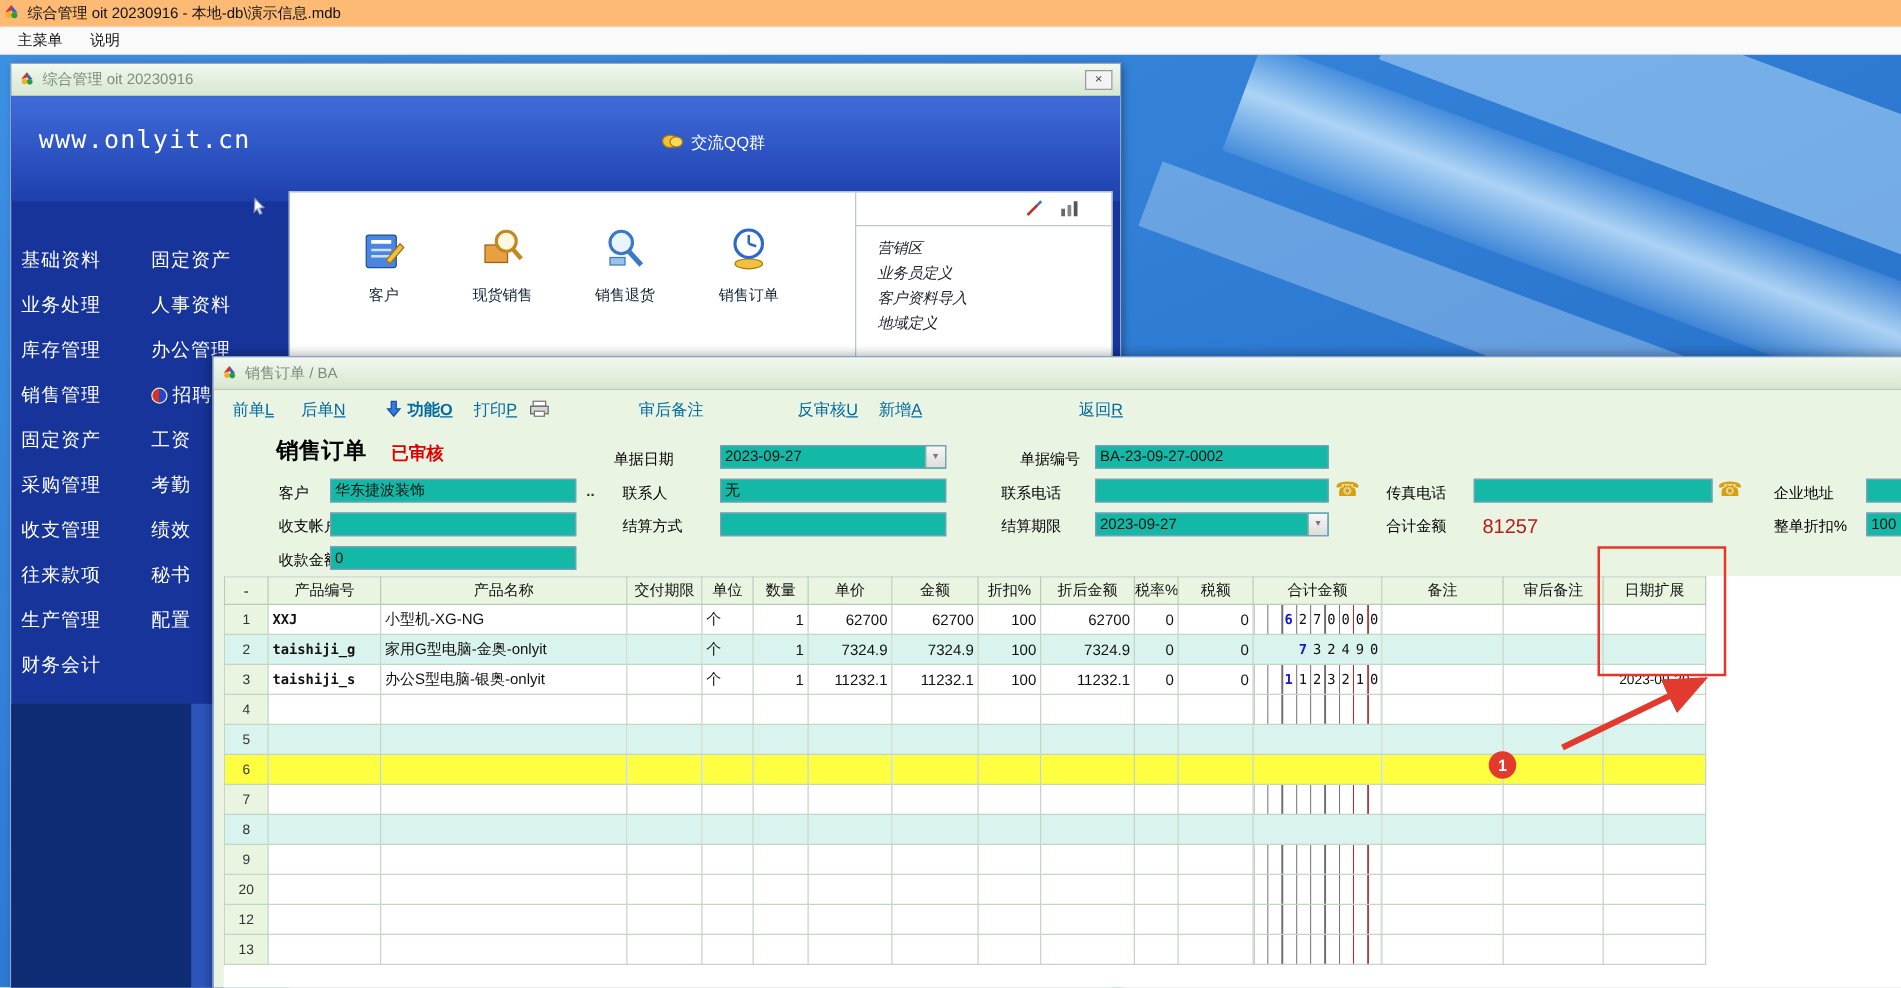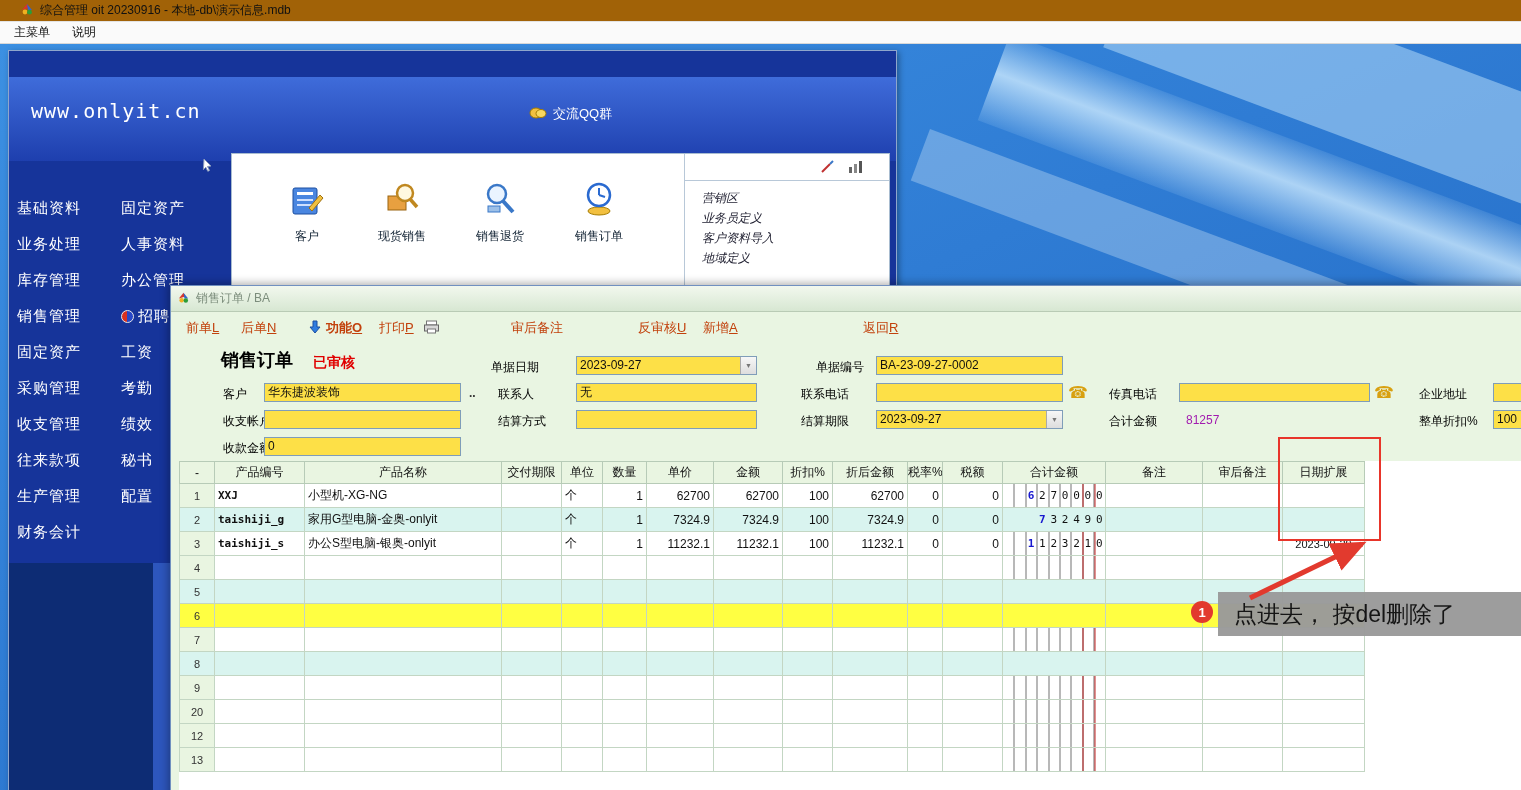--- a/index.html
+++ b/index.html
@@ -1,20 +1,20 @@
 <!DOCTYPE html>
 <html><head>
 <meta charset="utf-8">
 <style>
   * { margin:0; padding:0; box-sizing:border-box; }
   body { font-family:"Liberation Sans","DejaVu Sans",sans-serif; }
   .screen { position:relative; width:1521px; height:790px; overflow:hidden; background:#fff; font-size:12px; color:#111; }
 
   
-  .os-titlebar { position:absolute; left:0; top:0; width:100%; height:22px; background:#a16207; border-bottom:1px solid #e3e3e3; display:flex; align-items:center; gap:6px; padding-left:20px; }
+  .os-titlebar { position:absolute; left:0; top:0; width:100%; height:22px; background:#fdba74; border-bottom:1px solid #e3e3e3; display:flex; align-items:center; gap:6px; padding-left:2px; }
   .os-menubar { position:absolute; left:0; top:22px; width:100%; height:22px; background:#fafafa; border-bottom:1px solid #d8d8d8; display:flex; align-items:center; gap:22px; padding-left:14px; }
   .os-menubar span { cursor:default; }
 
   
   .desktop { position:absolute; left:0; top:44px; width:100%; height:746px; background:linear-gradient(155deg,#3c90e2 0%,#2f7cd4 45%,#2066c0 100%); overflow:hidden; }
   .band { position:absolute; transform:rotate(20.5deg); transform-origin:left top; }
   .b1 { left:1010px; top:-10px; width:780px; height:92px; background:linear-gradient(to bottom, rgba(210,238,255,0.12), rgba(208,236,255,0.78) 45%, rgba(210,238,255,0.12)); }
   .b2 { left:1140px; top:-95px; width:780px; height:105px; background:rgba(190,226,252,0.5); }
   .b3 { left:930px; top:85px; width:780px; height:55px; background:rgba(235,250,255,0.3); }
 
@@ -40,31 +40,31 @@
   .panel-tools { position:absolute; right:26px; top:5px; display:flex; gap:12px; }
   .panel-tools span { cursor:pointer; }
   .shortcut { position:absolute; top:26px; width:84px; text-align:center; cursor:pointer; }
   .s1{left:33px;} .s2{left:128px;} .s3{left:226px;} .s4{left:325px;}
   .shortcut .lab { margin-top:5px; font-size:12px; color:#123; }
   .quick-list { position:absolute; left:470px; top:36px;font-style:italic; }
   .quick-list div { height:20px; font-size:12px; color:#223; cursor:pointer; white-space:nowrap; }
 
   
   .win-order { position:absolute; left:170px; top:285px; width:1360px; height:520px; background:#e9f5e2; border:1px solid #7090c0; box-shadow:-2px -2px 8px rgba(0,0,0,0.3); }
-  .tb-item { position:absolute; top:33px; font-size:13px; color:#c2410c; cursor:pointer; white-space:nowrap; }
+  .tb-item { position:absolute; top:33px; font-size:13px; color:#0369a1; cursor:pointer; white-space:nowrap; }
   .tb-key { text-decoration:underline; }
   .tb-bold { font-weight:bold; }
   .tb-ico { position:absolute; cursor:pointer; }
   .doc-title { position:absolute; left:50px; top:62px; font-size:18px; font-weight:bold; color:#000; }
   .status { position:absolute; left:142px; top:68px; font-size:14px; font-weight:bold; color:#e00000; }
   .lbl { position:absolute; font-size:12px; color:#000; white-space:nowrap; }
-  .ipt { position:absolute; height:19px; background:#fde047; border:1px solid #7f9db9; font-size:12px; line-height:17px; padding:0 3px; overflow:hidden; white-space:nowrap; display:flex; align-items:center; }
+  .ipt { position:absolute; height:19px; background:#14b8a6; border:1px solid #7f9db9; font-size:12px; line-height:17px; padding:0 3px; overflow:hidden; white-space:nowrap; display:flex; align-items:center; }
   .ipt .ival { flex:1; overflow:hidden; }
   .dd { width:16px; margin-right:-3px; align-self:stretch; background:linear-gradient(#f7f7f7,#ddd); border-left:1px solid #aaa; color:#777; font-size:7px; display:flex; align-items:center; justify-content:center; cursor:pointer; }
-  .plain-val { position:absolute; font-size:12px; color:#a21caf; }
+  .plain-val { position:absolute; font-size:16px; color:#b91c1c; }
   .phone { position:absolute; font-size:16px; color:#d8a010; cursor:pointer; line-height:16px; }
   .browse { position:absolute; font-size:12px; color:#333; cursor:pointer; font-weight:bold; }
 
   
   .grid-wrap { position:absolute; left:8px; top:175px; right:0; bottom:0; background:#fff; overflow:hidden; }
   table.grid { border-collapse:collapse; table-layout:fixed; width:1185px; }
   .grid th { height:22px; background:#e9f5e1; border:1px solid #b7cbb7; font-weight:normal; font-size:12px; padding:0; overflow:hidden; white-space:nowrap; }
   .grid td { height:24px; border:1px solid #c3d6c3; font-size:12px; padding:0 3px; overflow:hidden; white-space:nowrap; background:#fff; }
   .grid tr.alt td { background:#d9f4ef; }
   .grid td.c-no { background:#e9f5e1; text-align:center; font-size:11px; color:#333; }
@@ -109,20 +109,30 @@
     <span>说明</span>
   </div>
 
   <div class="desktop">
     <div class="band b1"></div>
     <div class="band b2"></div>
     <div class="band b3"></div>
   </div>
 
   <div class="win-main">
+    <div class="wtitle">
+      <span><svg width="13" height="13" viewBox="0 0 14 14">
+            <path d="M2 8 L7 2 L9 6 Z" fill="#d8342a"></path>
+            <path d="M7 2 L12 8 L8 8 Z" fill="#3566c8"></path>
+            <circle cx="5" cy="10" r="2.4" fill="#f0b020"></circle>
+            <circle cx="9.5" cy="10.2" r="2.4" fill="#2a9d3a"></circle>
+          </svg></span>
+      <span>综合管理 oit 20230916</span>
+      <span class="closebtn">×</span>
+    </div>
 
     <div class="banner">
       <span class="url">www.onlyit.cn</span>
       <span class="qq">
         <span><svg width="18" height="14" viewBox="0 0 18 14">
               <ellipse cx="7" cy="7" rx="6" ry="5" fill="#f2c040" stroke="#a67c00"></ellipse>
               <ellipse cx="12" cy="7.5" rx="5" ry="4" fill="#f8d860" stroke="#a67c00"></ellipse>
             </svg></span>
         <span>交流QQ群</span>
       </span>
@@ -661,16 +671,15 @@
   <div class="anno-arrow">
     <svg width="140" height="76">
       <defs>
           <marker id="ah" markerWidth="8" markerHeight="8" refX="6" refY="3" orient="auto">
             <path d="M0,0 L7,3 L0,6 z" fill="#e23a2e"></path>
           </marker>
         </defs>
       <line x1="12" y1="66" x2="124" y2="12" stroke="#e23a2e" stroke-width="5" marker-end="url(#ah)"></line>
     </svg>
   </div>
-  <div class="anno-bar">点进去， 按del删除了</div>
   <div class="anno-circle">1</div>
 
 </div>
 
 </body></html>

